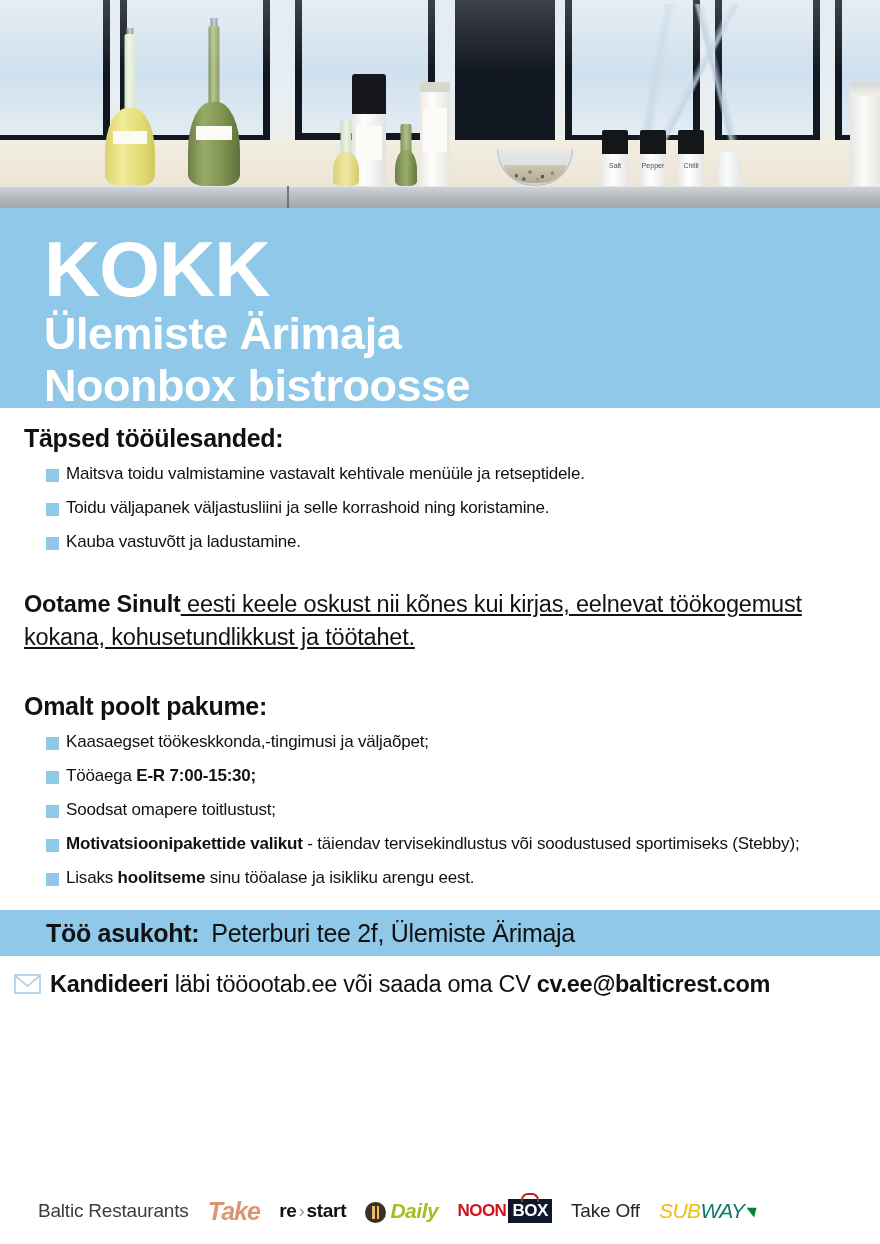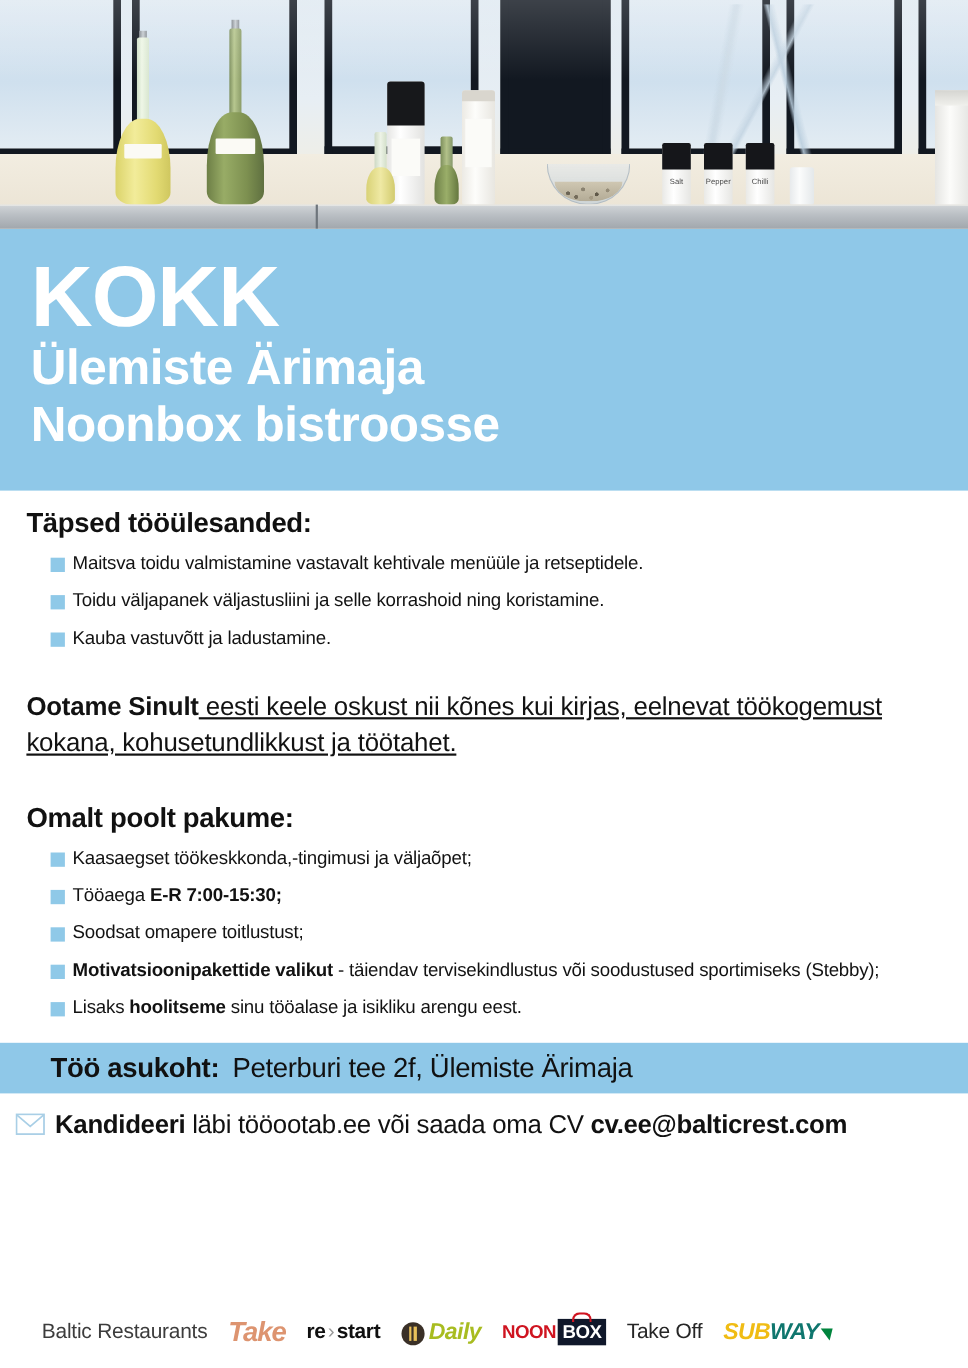--- a/index.html
+++ b/index.html
@@ -183,24 +183,24 @@
   }
   .hero-fade {
     position: absolute; left: 0; top: 0; width: 880px; height: 208px;
     background: linear-gradient(180deg, rgba(255,255,255,.18) 0%, rgba(255,255,255,0) 35%);
     pointer-events: none;
   }
 
   
   .title-block {
     width: 880px;
-    height: 238px;
+    height: 200px;
     background: #8fc8e8;
     box-sizing: border-box;
-    padding: 24px 0 0 28px;
+    padding: 24px 0 0 44px;
   }
   .title-main {
     font-size: 78px;
     line-height: 74px;
     font-weight: bold;
     color: #ffffff;
     letter-spacing: -1px;
   }
   .title-sub {
     font-size: 45px;
@@ -368,21 +368,21 @@
   .logo-noonbox .boxwrap .box {
     font-size: 17px; font-weight: bold; color: #ffffff; letter-spacing: -0.5px;
   }
   .logo-noonbox .handle {
     position: absolute; left: 50%; transform: translateX(-50%);
     top: -6px; width: 14px; height: 7px;
     border: 2px solid #cf1420; border-bottom: none;
     border-radius: 7px 7px 0 0;
   }
   .logo-takeoff { font-size: 19px; color: #262626; letter-spacing: -0.2px; }
-  .logo-subway { font-size: 21px; font-weight: bold; font-style: italic; letter-spacing: -0.6px; }
+  .logo-subway { font-size: 21px; font-weight: normal; font-style: italic; letter-spacing: -0.6px; }
   .logo-subway .sub { color: #f0bc14; }
   .logo-subway .way { color: #0f766e; }
   .logo-subway .arrow { color: #00843d; font-size: 13px; }
 </style>
 </head>
 <body>
 
 <div class="hero">
   <div class="hero-sky"></div>
   <div class="win w1"></div>

